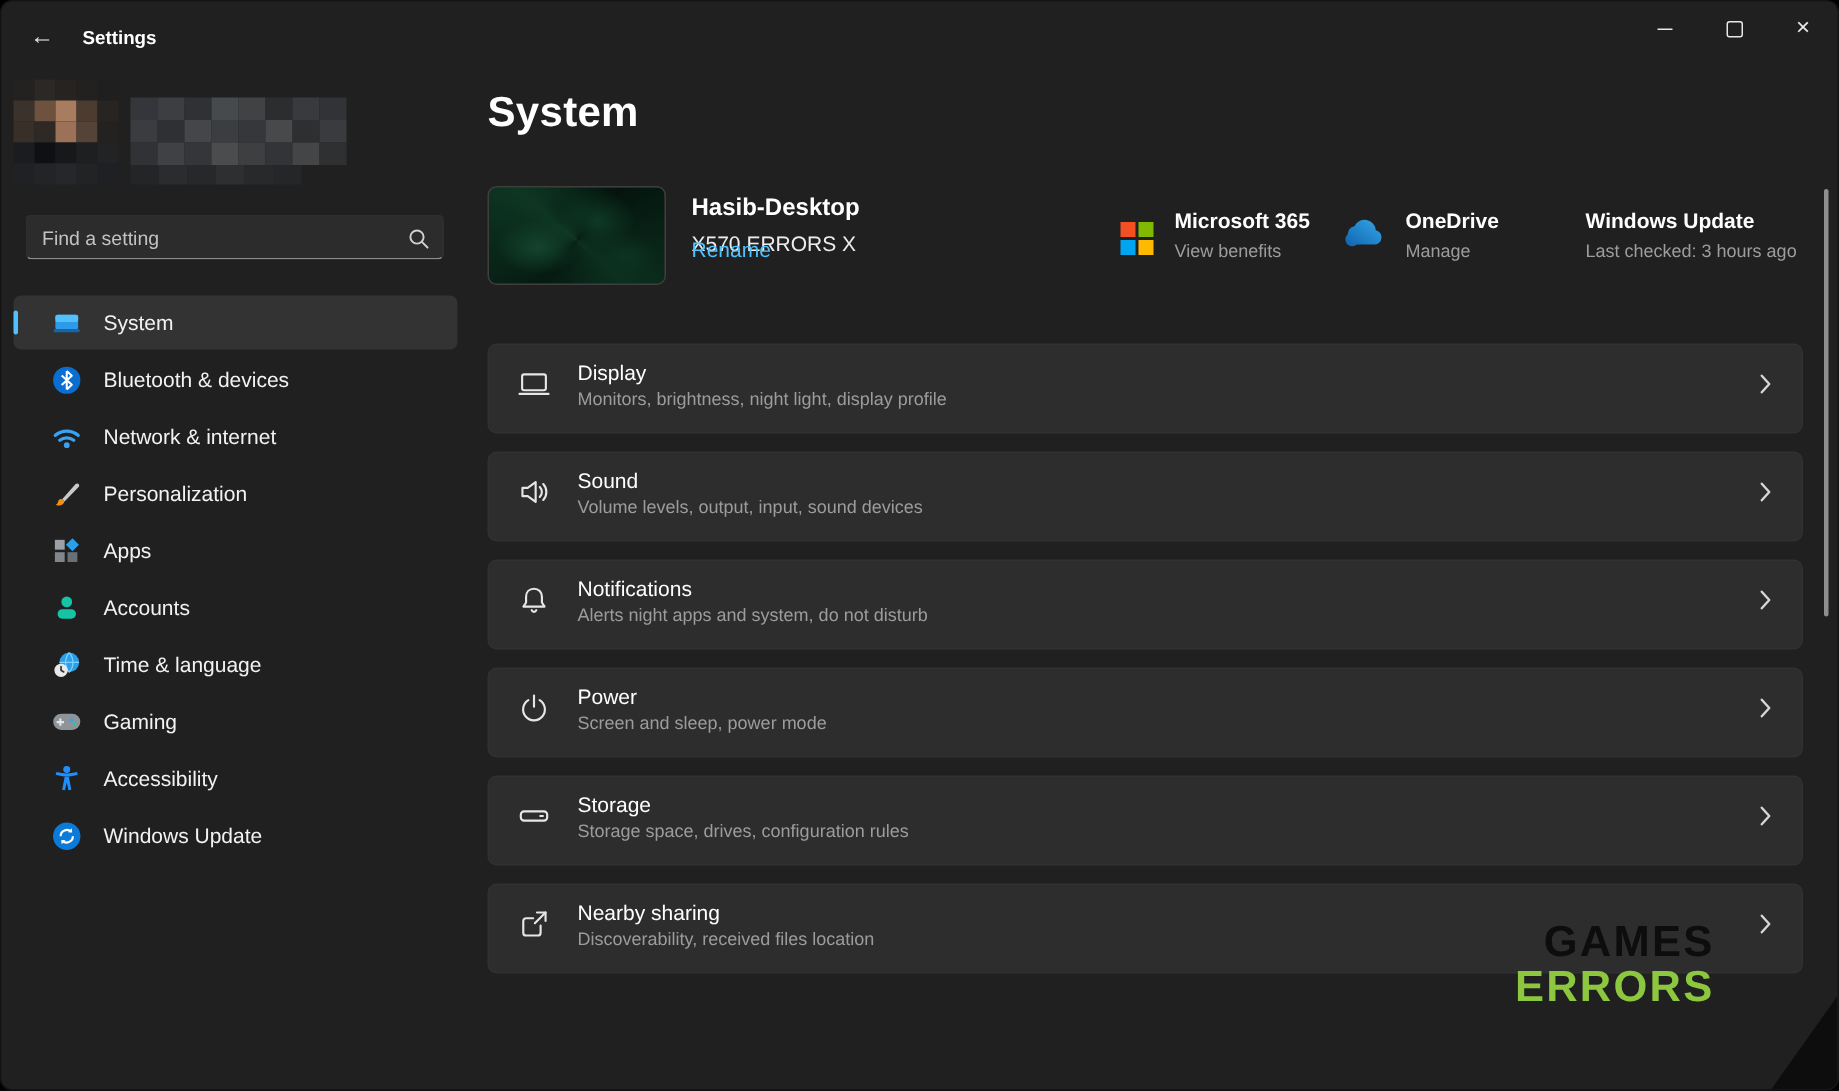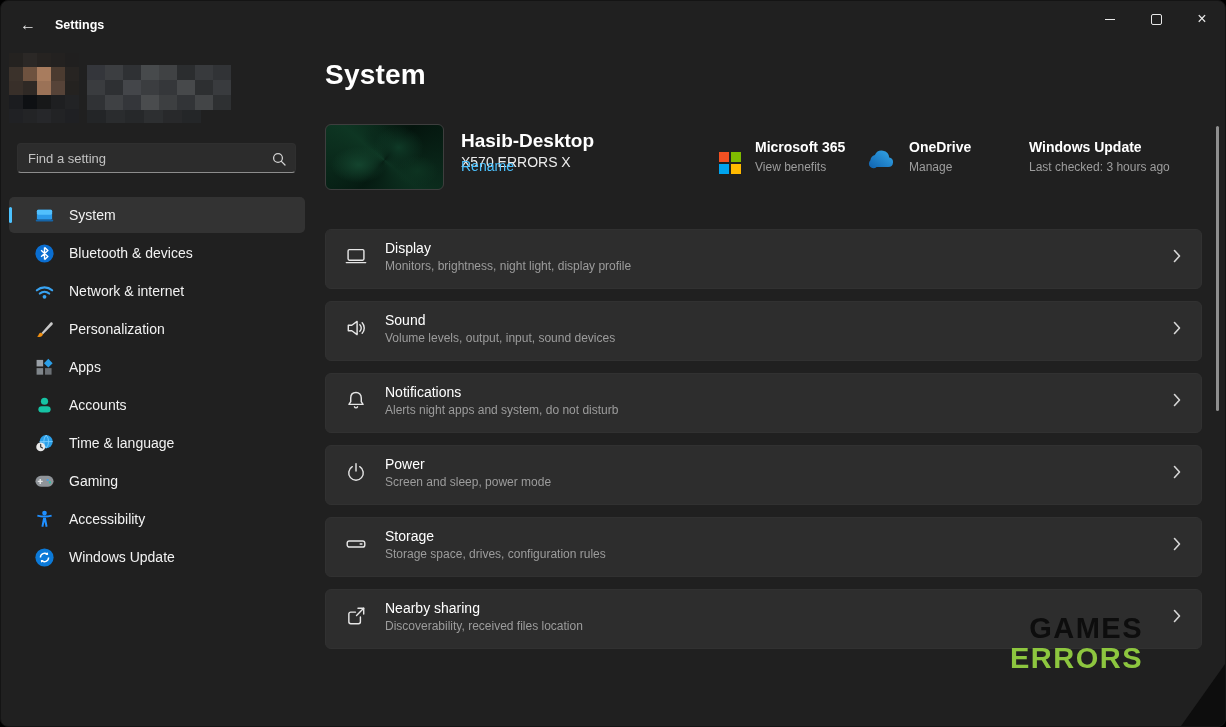--- a/index.html
+++ b/index.html
@@ -36,24 +36,24 @@
   
   .page-title{position:absolute;left:324px;top:58px;font-size:28px;font-weight:600;letter-spacing:.2px;}
   .device-thumb{position:absolute;left:324px;top:123px;width:119px;height:66px;border-radius:6px;
     border:1px solid #3e3e3e;box-sizing:border-box;
     background:
       radial-gradient(40px 26px at 28% 62%, #14442e 0%, rgba(8,30,20,0) 70%),
       radial-gradient(36px 30px at 62% 35%, #0f3a27 0%, rgba(8,30,20,0) 70%),
       radial-gradient(30px 22px at 78% 72%, #0d3321 0%, rgba(5,20,13,0) 70%),
       radial-gradient(22px 18px at 45% 20%, #0a2a1c 0%, rgba(4,16,10,0) 75%),
       conic-gradient(from 40deg at 50% 55%, #04140d, #0c2f1f, #051a11, #0e3623, #04140d);}
-  .device-name{position:absolute;left:460px;top:129px;font-size:19px;font-weight:700;}
+  .device-name{position:absolute;left:460px;top:129px;font-size:16px;font-weight:700;}
   .device-model{position:absolute;left:460px;top:153px;font-size:14px;color:#ececec;}
   .device-rename{position:absolute;left:460px;top:157px;font-size:14px;color:#4cc2ff;cursor:pointer;}
-  .qa{position:absolute;top:138px;display:flex;gap:14px;align-items:flex-end;}
+  .qa{position:absolute;top:138px;display:flex;gap:14px;align-items:center;margin-left:28px;}
   .qa-ico{flex:none;margin-top:4px;}
   .qa-title{font-size:14px;font-weight:700;color:#fff;}
   .qa-sub{font-size:12px;color:#9d9d9d;margin-top:5px;}
   .ms-grid{display:grid;grid-template-columns:10px 10px;grid-template-rows:10px 10px;gap:2px;}
   .ms-r{background:#f25022;}.ms-g{background:#7fba00;}.ms-b{background:#00a4ef;}.ms-y{background:#ffb900;}
   .rows{position:absolute;left:324px;top:228px;width:877px;}
   .row{height:60px;margin-bottom:12px;background:#2d2d2d;border:1px solid #313131;border-radius:6px;
     display:flex;align-items:center;padding:0 20px 6px 19px;gap:18px;box-sizing:border-box;cursor:pointer;}
   .row-ico{width:22px;height:22px;flex:none;}
   .row-ico svg{width:22px;height:22px;}

